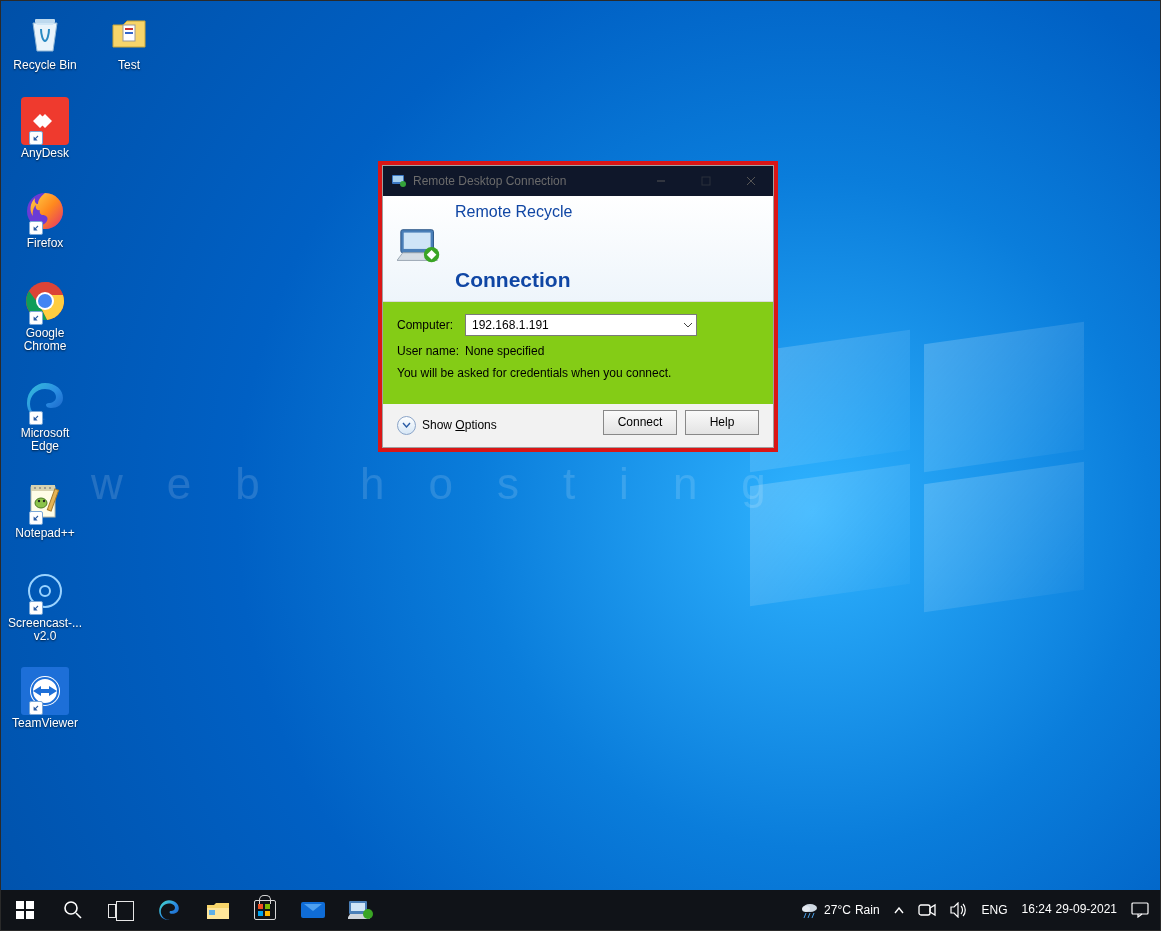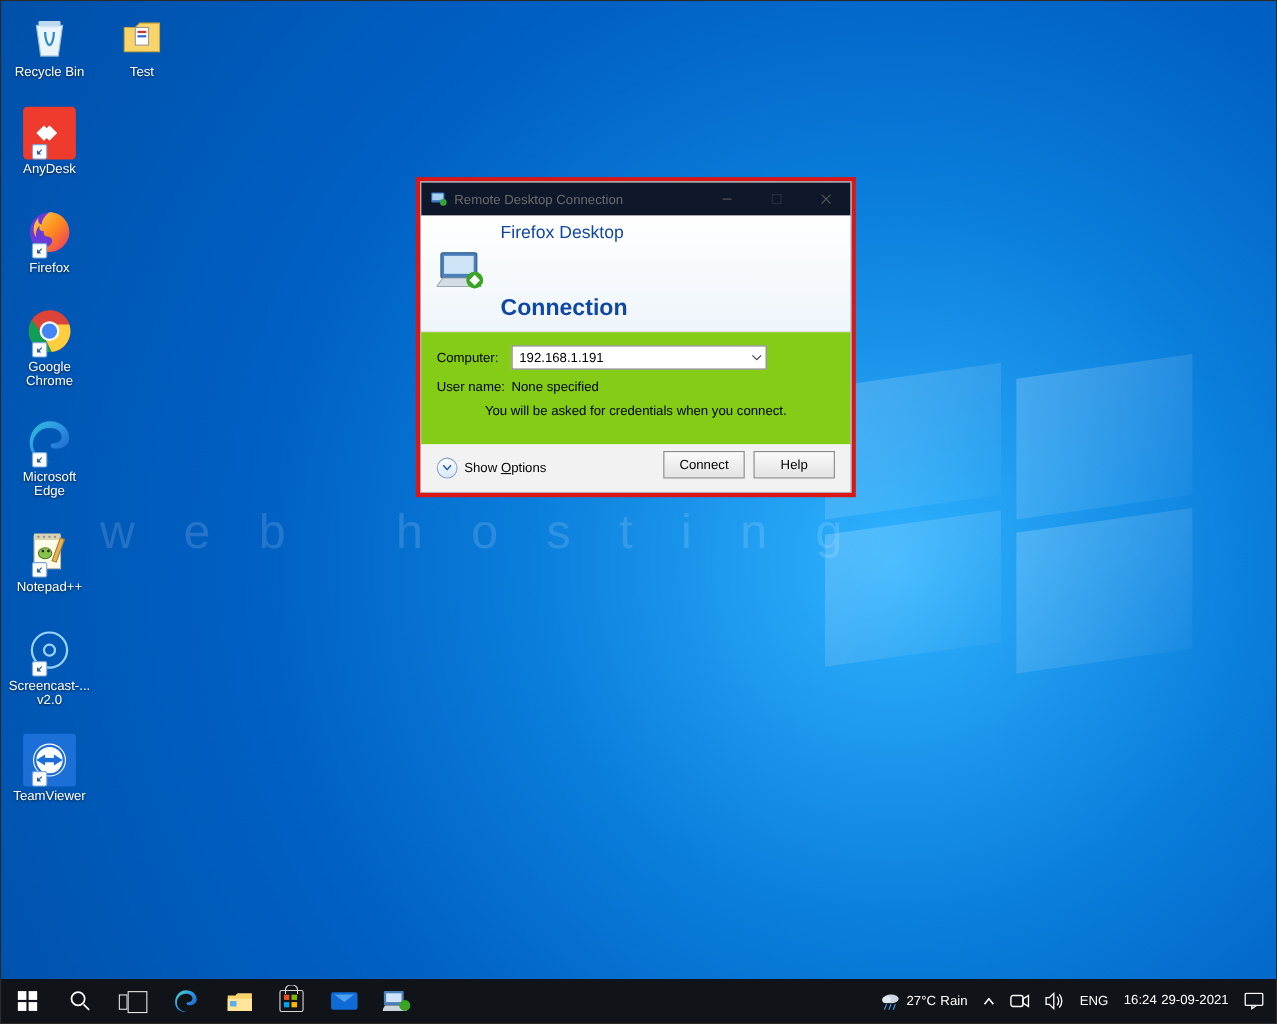--- a/index.html
+++ b/index.html
@@ -43,21 +43,21 @@
   .dlg-banner .b-ico{width:48px;height:42px;margin-right:10px;display:flex;align-items:center;justify-content:center;}
   .dlg-banner .txt{color:#1046a4;line-height:1.05;}
   .dlg-banner .txt .l1{font-size:16px;font-weight:400;}
   .dlg-banner .txt .l2{font-size:21px;font-weight:700;margin-top:48px;}
   .dlg-body{background:#84cc16;padding:12px 14px 10px 14px;}
   .row{display:flex;align-items:center;margin-bottom:8px;}
   .row .k{width:68px;}
   .combo{flex:1;max-width:232px;position:relative;}
   .combo input{width:100%;height:22px;border:1px solid #7a7a7a;padding:0 22px 0 6px;font-size:12px;box-sizing:border-box;background:#fff;}
   .combo .chev{position:absolute;right:4px;top:0;height:22px;display:flex;align-items:center;pointer-events:none;color:#444;}
-  .hint{margin:4px 0 14px 0;text-align:center;}
+  .hint{margin:4px 0 14px 0;}
   .dlg-foot{display:flex;align-items:flex-end;padding:6px 14px 12px 14px;background:#f2f2f2;}
   .showopt{display:flex;align-items:center;gap:6px;cursor:default;}
   .showopt .circ{width:17px;height:17px;border:1px solid #8aa4c8;border-radius:50%;background:linear-gradient(#fdfefe,#d7e7f6);display:flex;align-items:center;justify-content:center;}
   .dlg-foot .spacer{flex:1;}
   .btn{min-width:72px;height:23px;border:1px solid #888;background:linear-gradient(#fafafa,#e3e3e3);font-size:12px;margin-left:8px;cursor:default;display:flex;align-items:center;justify-content:center;}
   
   .taskbar{position:absolute;left:0;right:0;bottom:0;height:40px;background:#101318;display:flex;align-items:center;color:#fff;font-size:12px;}
   .tbtn{width:48px;height:40px;display:flex;align-items:center;justify-content:center;}
   .tray{margin-left:auto;display:flex;align-items:center;height:40px;padding-right:4px;}
   .tray .titem{padding:0 7px;height:40px;display:flex;align-items:center;gap:4px;}
@@ -283,21 +283,21 @@
       <span class="b-ico">
         <svg width="50" height="44" viewBox="0 0 50 44">
           <rect x="4" y="4" width="34" height="24" rx="2" fill="#4a7fb8" stroke="#2a5586"></rect>
           <rect x="7" y="7" width="28" height="17" fill="#cfe5f7"></rect>
           <path d="M6 28 L36 28 L42 36 L0 36 Z" fill="#d5dde4" stroke="#9aa6b2"></path>
           <circle cx="36" cy="30" r="8" fill="#3aa524"></circle>
           <path d="M31 30 L36 25 L41 30 L36 35 Z" fill="#fff"></path>
         </svg>
       </span>
       <div class="txt">
-        <div class="l1">Firefox Desktop</div>
+        <div class="l1">Remote Recycle</div>
         <div class="l2">Connection</div>
       </div>
     </div>
 
     <div class="dlg-body">
       <div class="row">
         <div class="k">Computer:</div>
         <div class="combo">
           <input type="text" value="192.168.1.191" style="">
           <span class="chev">

